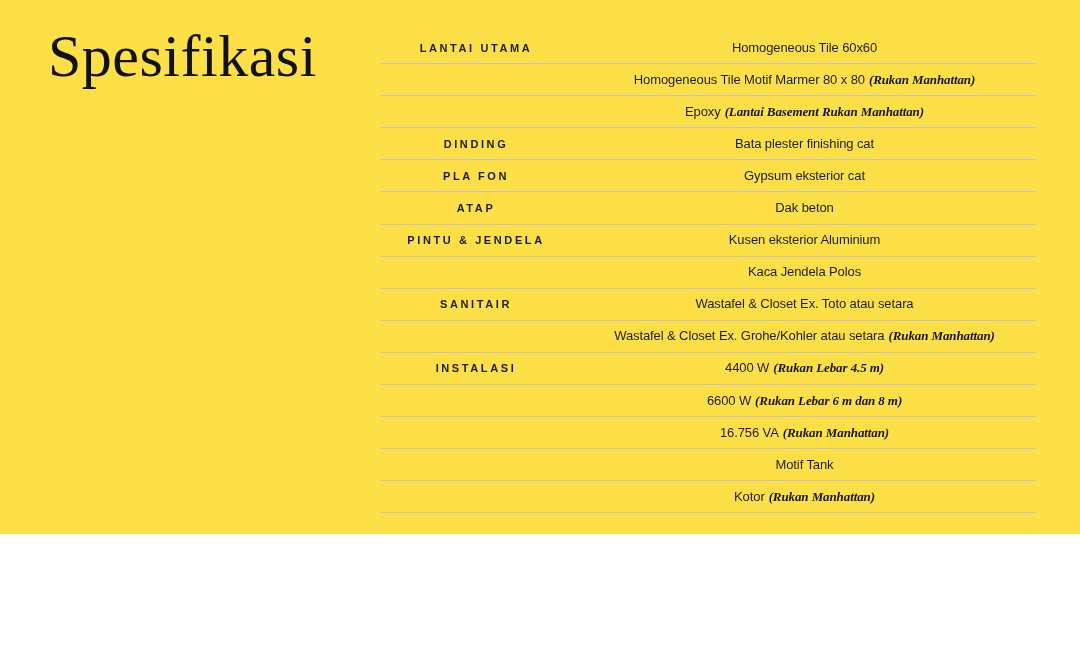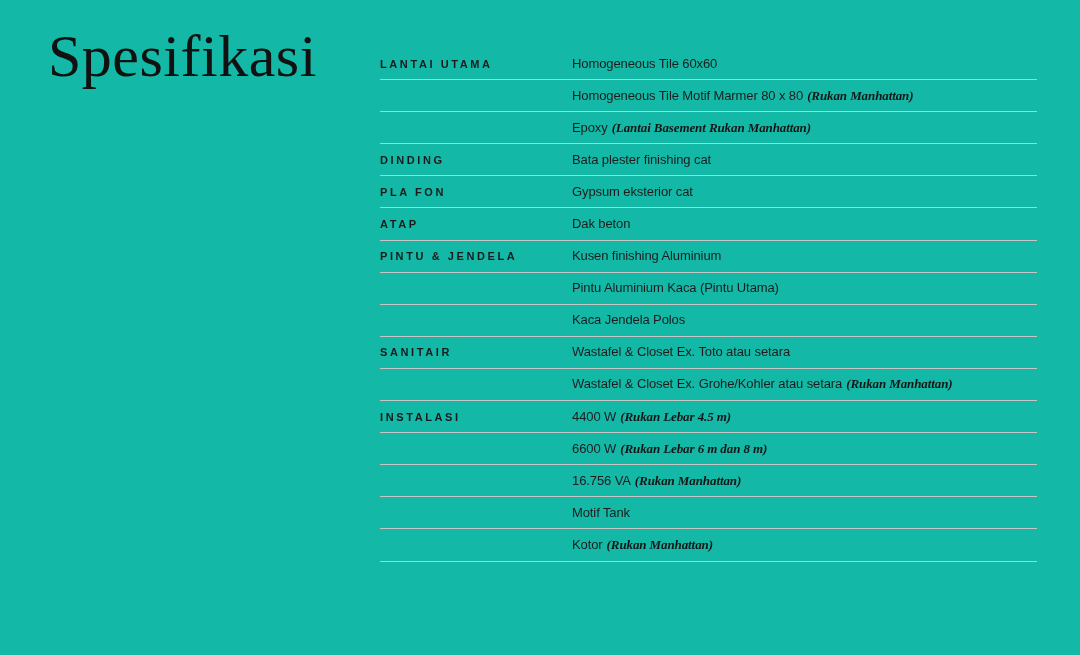--- a/index.html
+++ b/index.html
@@ -5,39 +5,40 @@
   * { margin: 0; padding: 0; box-sizing: border-box; }
   html, body {
     width: 1080px; height: 655px;
     background: #ffffff;
     font-family: "Liberation Sans", sans-serif;
     overflow: hidden;
     position: relative;
   }
   .page {
     position: relative;
-    width: 1080px; height: 655px;
-    background: #14b8a6;
+    width: 1080px; height: 534px;
+    background: #fde047;
   }
   .page-title {
     position: absolute;
     left: 48px;
     top: 22px;
     font-family: "Liberation Serif", serif;
     font-weight: 400;
     font-size: 60px;
     letter-spacing: 0.5px;
     color: #111111;
     line-height: 1.15;
   }
   .spec-table {
     position: absolute;
     left: 380px;
-    top: 48px;
+    top: 32px;
     width: 657px;
+    text-align: center;
   }
   .spec-row {
     display: flex;
     align-items: center;
     height: 32.1px;
     border-bottom: 1px solid #c6c6c6;
   }
   .spec-label {
     width: 192px;
     flex: 0 0 192px;
@@ -105,27 +106,21 @@
     </div>
       <div class="spec-row">
       <div class="spec-label">ATAP</div>
       <div class="spec-value-wrap">
         <span class="spec-value">Dak beton</span><span class="spec-note"></span>
       </div>
     </div>
       <div class="spec-row">
       <div class="spec-label">PINTU &amp; JENDELA</div>
       <div class="spec-value-wrap">
-        <span class="spec-value">Kusen finishing Aluminium</span><span class="spec-note"></span>
-      </div>
-    </div>
-      <div class="spec-row">
-      <div class="spec-label"></div>
-      <div class="spec-value-wrap">
-        <span class="spec-value">Pintu Aluminium Kaca (Pintu Utama)</span><span class="spec-note"></span>
+        <span class="spec-value">Kusen eksterior Aluminium</span><span class="spec-note"></span>
       </div>
     </div>
       <div class="spec-row">
       <div class="spec-label"></div>
       <div class="spec-value-wrap">
         <span class="spec-value">Kaca Jendela Polos</span><span class="spec-note"></span>
       </div>
     </div>
       <div class="spec-row">
       <div class="spec-label">SANITAIR</div>

